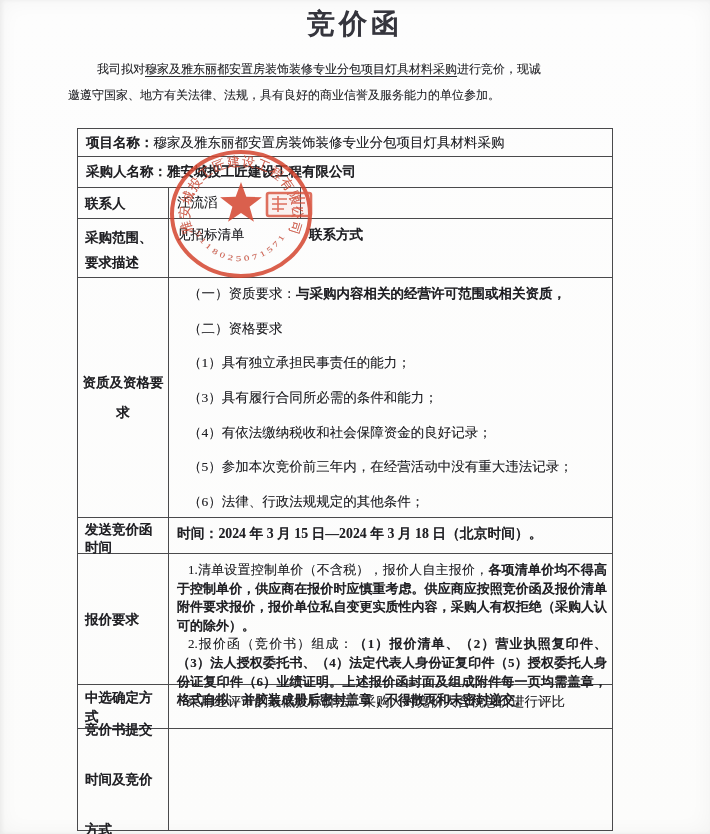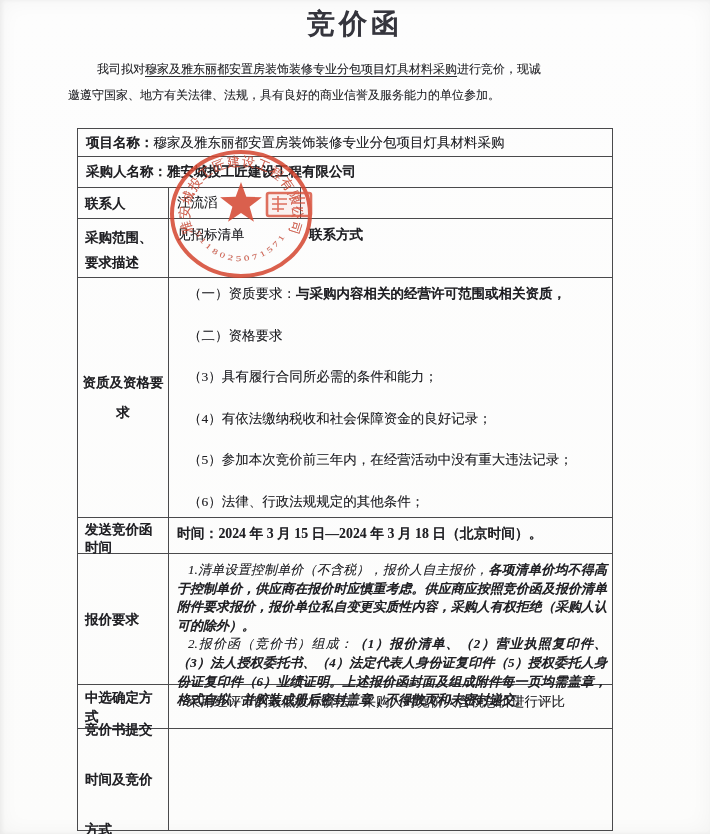--- a/index.html
+++ b/index.html
@@ -49,21 +49,21 @@
     flex:1; padding:0 8px; display:flex; flex-direction:column; justify-content:center;
   }
   .val.top { justify-content:flex-start; padding-top:7px; }
   .cellfull { flex:1; padding:0 8px; display:flex; align-items:center; }
   .c2 { width:132px; min-width:132px; border-right:1px solid #4a4a4c; display:flex; align-items:center; padding:0 8px; }
   .c3 { width:95px; min-width:95px; border-right:1px solid #4a4a4c; display:flex; align-items:center; padding:0 8px; font-weight:bold;margin-top:47px; }
   .c4 { flex:1; display:flex; align-items:center; padding:0 10px; font-family:"Liberation Serif","DejaVu Serif",serif; }
   b { font-weight:bold; }
 
   .qlist { padding:1px 6px 0 19px; line-height:29.9px; font-size:13.5px; }
-  .qreq  { padding:3px 5px 0 8px; line-height:18.6px; font-size:13px; text-align:justify;font-style:italic; }
+  .qreq  { padding:3px 5px 0 8px; line-height:18.6px; font-size:13px; text-align:justify; }
   .qreq p { text-indent:11px; }
   .sel   { padding:8px 8px 0 8px; line-height:19px; font-size:13.5px; }
   .sel p { text-indent:10px; }
   .sub   { padding:4px 6px 0 8px; line-height:19.3px; font-size:13px; text-align:justify; }
   .send  { padding-top:6px; font-size:13.8px; }
 
   .stamp {
     position:absolute; left:166px; top:146px; width:152px; height:136px;
     opacity:.85; filter:blur(.35px); pointer-events:none;
   }
@@ -104,20 +104,21 @@
       <div class="val top">
           <span>见招标清单</span>
         </div>
     </div>
 
     <div class="row r5">
       <div class="lab mid-wide">资质及资格要求</div>
       <div class="val top qlist" style="justify-content:space-between;padding-top:1px">
         <p><span>（一）资质要求：</span><b>与采购内容相关的经营许可范围或相关资质，</b></p>
         <p>（二）资格要求</p>
+        <p>（1）具有独立承担民事责任的能力；</p>
         <p>（3）具有履行合同所必需的条件和能力；</p>
         <p>（4）有依法缴纳税收和社会保障资金的良好记录；</p>
         <p>（5）参加本次竞价前三年内，在经营活动中没有重大违法记录；</p>
         <p>（6）法律、行政法规规定的其他条件；</p>
       </div>
     </div>
 
     <div class="row r6">
       <div class="lab top" style="line-height:18px;padding-top:3px">发送竞价函时间</div>
       <div class="val top send">

